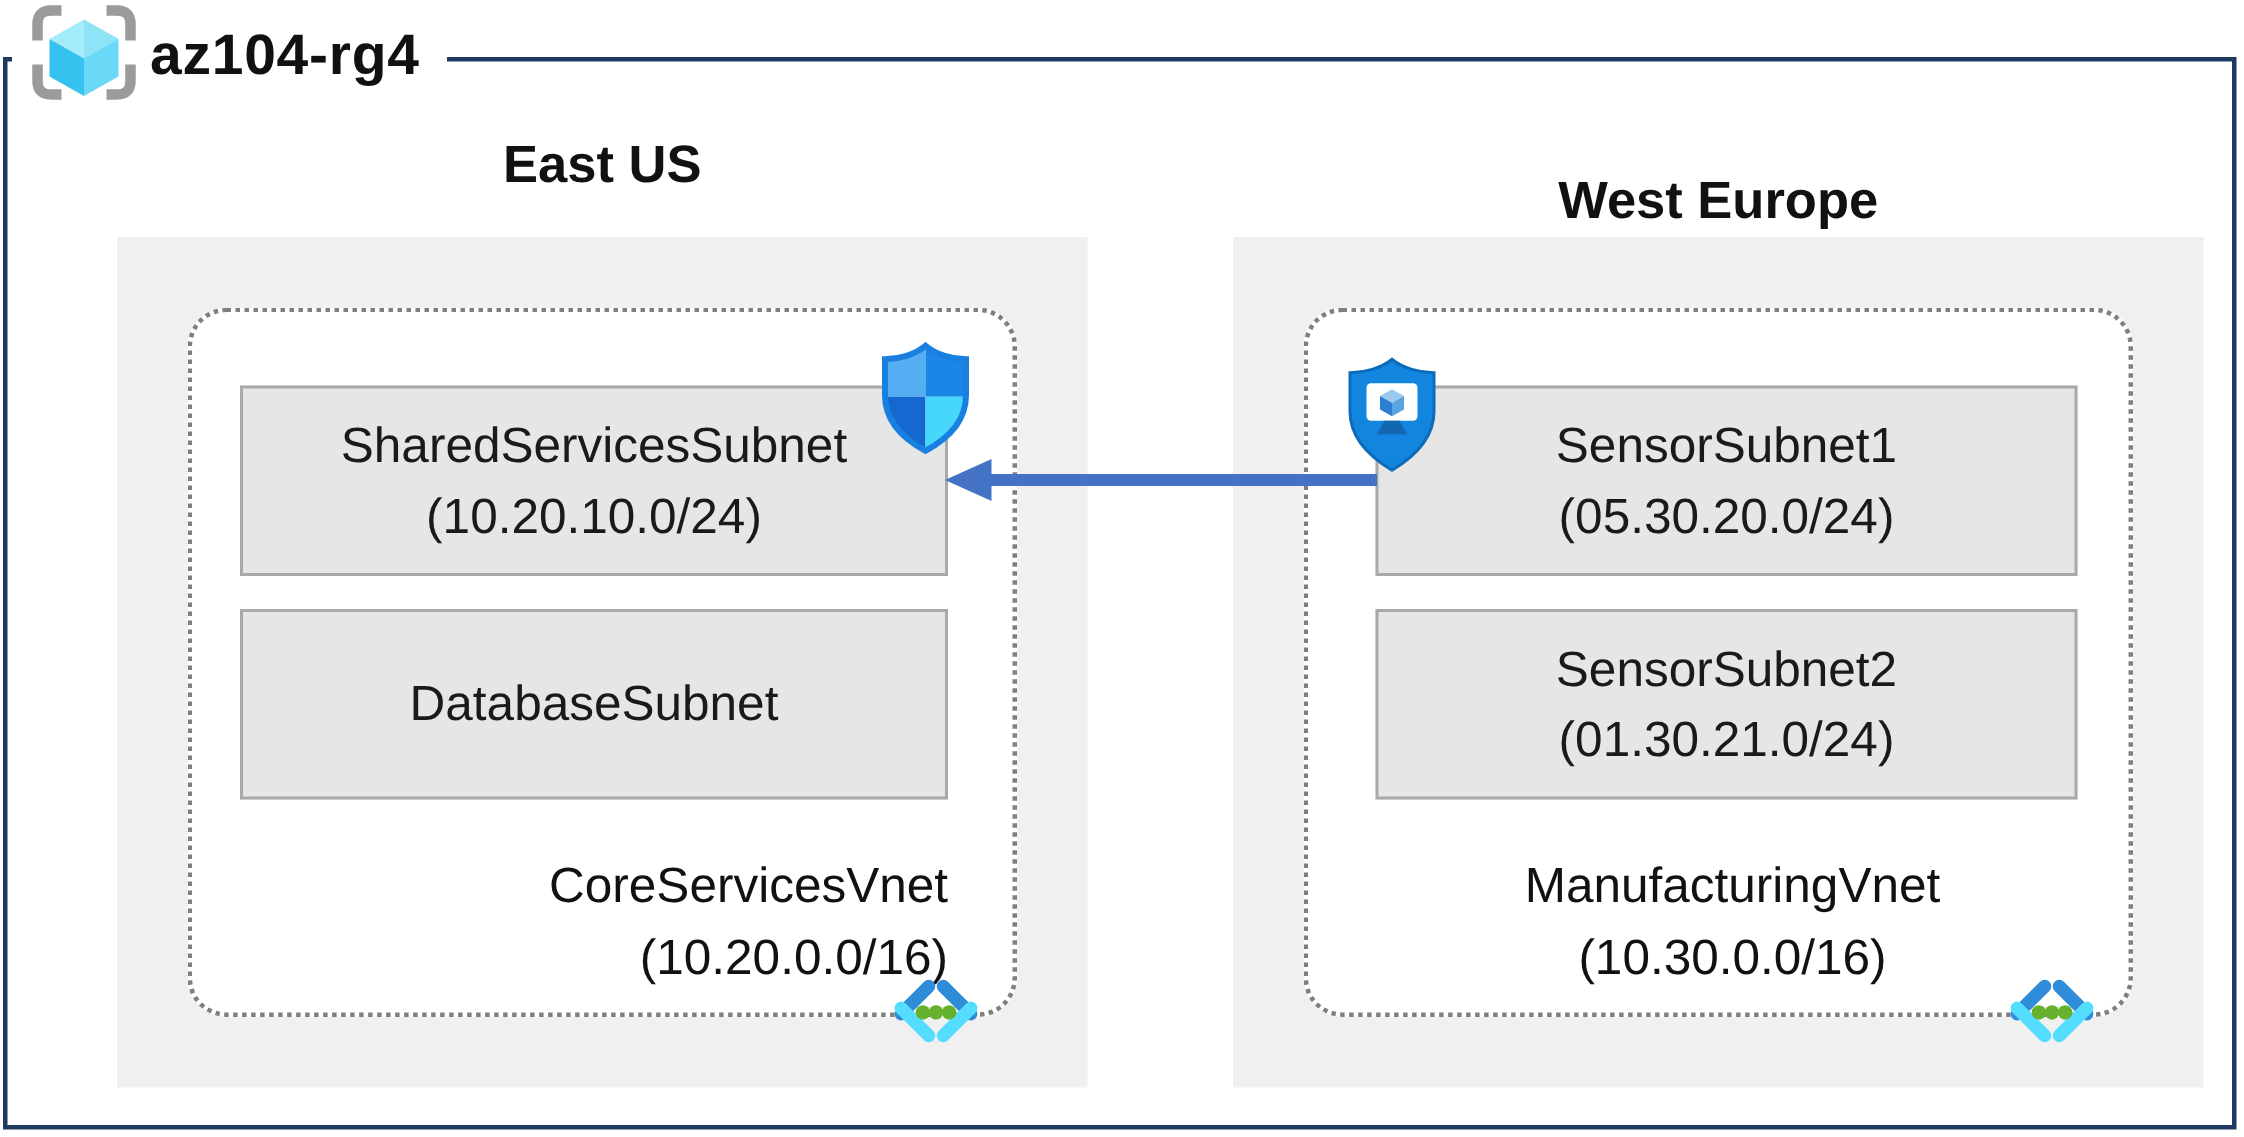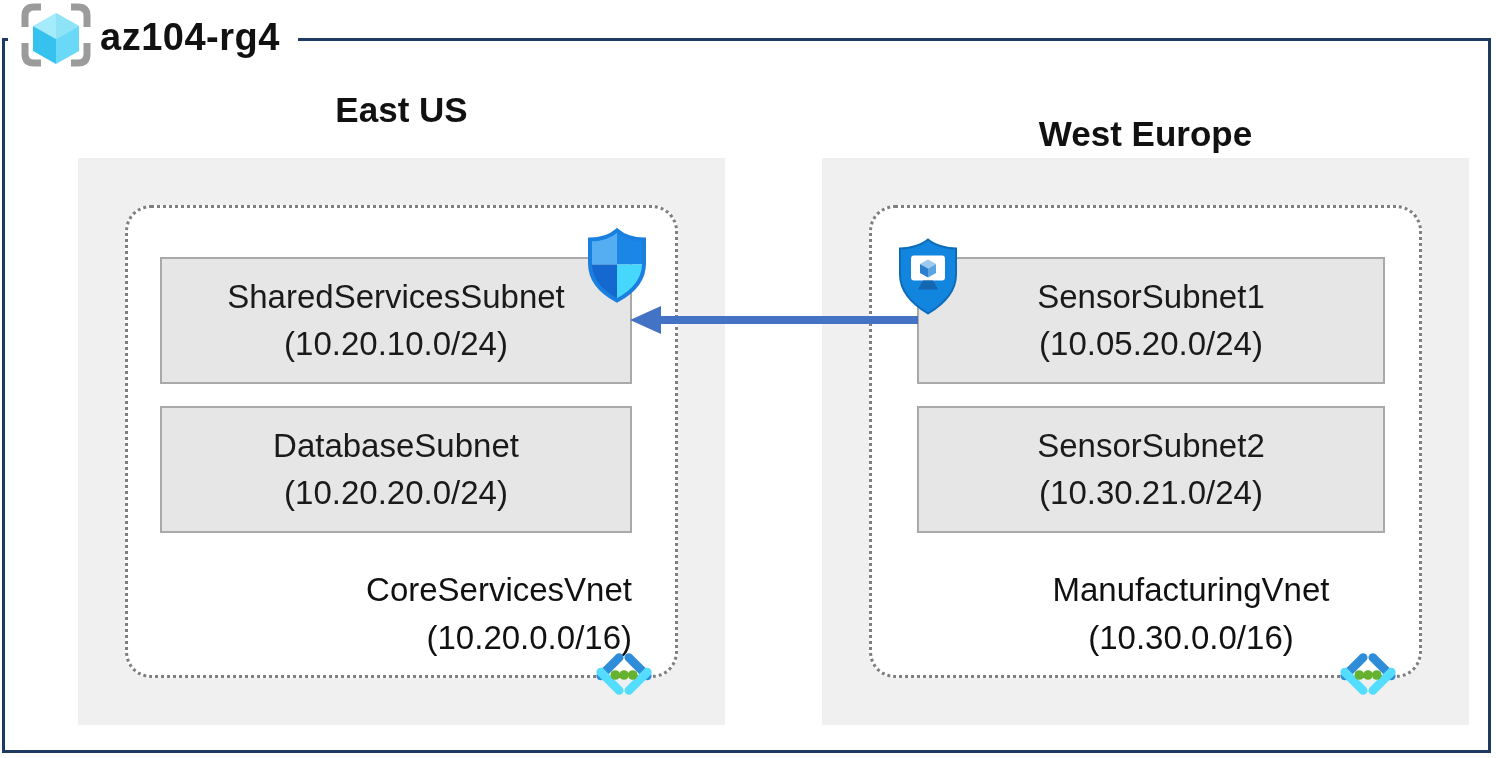--- a/index.html
+++ b/index.html
@@ -41,21 +41,21 @@
   }
   .subnet.l1 { left:160px; top:257px; }
   .subnet.l2 { left:160px; top:406px; }
   .subnet.r1 { left:917px; top:257px; width:468px; }
   .subnet.r2 { left:917px; top:406px; width:468px; }
   .vnet-label {
     position:absolute; top:566px; width:472px; text-align:center;
     font-size:33px; line-height:1.45; color:#111111; z-index:3;
   }
   .vnet-label.left  { left:160px;text-align:right; }
-  .vnet-label.right { left:955px; }
+  .vnet-label.right { left:919px; }
   .arrow-svg   { position:absolute; left:628px; top:300px; width:290px; height:40px; z-index:4; }
   .icon-defender { position:absolute; left:585px; top:227px; width:64px; height:77px; z-index:6; }
   .icon-bastion  { position:absolute; left:895px; top:236px; width:66px; height:81px; z-index:6; }
   .icon-vnet { position:absolute; width:62px; height:48px; z-index:6; }
   .icon-vnet.left  { left:593px;  top:650px; }
   .icon-vnet.right { left:1337px; top:650px; }
 </style>
 </head>
 <body>
 
@@ -96,30 +96,29 @@
     <polygon points="2,20 33,6 33,34" fill="#4472c4"></polygon>
     <rect x="30" y="16" width="260" height="8" fill="#4472c4"></rect>
   </svg>
 
   <div class="subnet l1">
     <span>SharedServicesSubnet</span>
     <span>(10.20.10.0/24)</span>
   </div>
   <div class="subnet l2">
     <span>DatabaseSubnet</span>
-    <span>(10.20.20.0/24)</span>
   </div>
 
   <div class="subnet r1">
     <span>SensorSubnet1</span>
-    <span>(10.05.20.0/24)</span>
+    <span>(05.30.20.0/24)</span>
   </div>
   <div class="subnet r2">
     <span>SensorSubnet2</span>
-    <span>(10.30.21.0/24)</span>
+    <span>(01.30.21.0/24)</span>
   </div>
 
   <div class="vnet-label left">
     <div>CoreServicesVnet</div>
     <div>(10.20.0.0/16)</div>
   </div>
   <div class="vnet-label right">
     <div>ManufacturingVnet</div>
     <div>(10.30.0.0/16)</div>
   </div>

